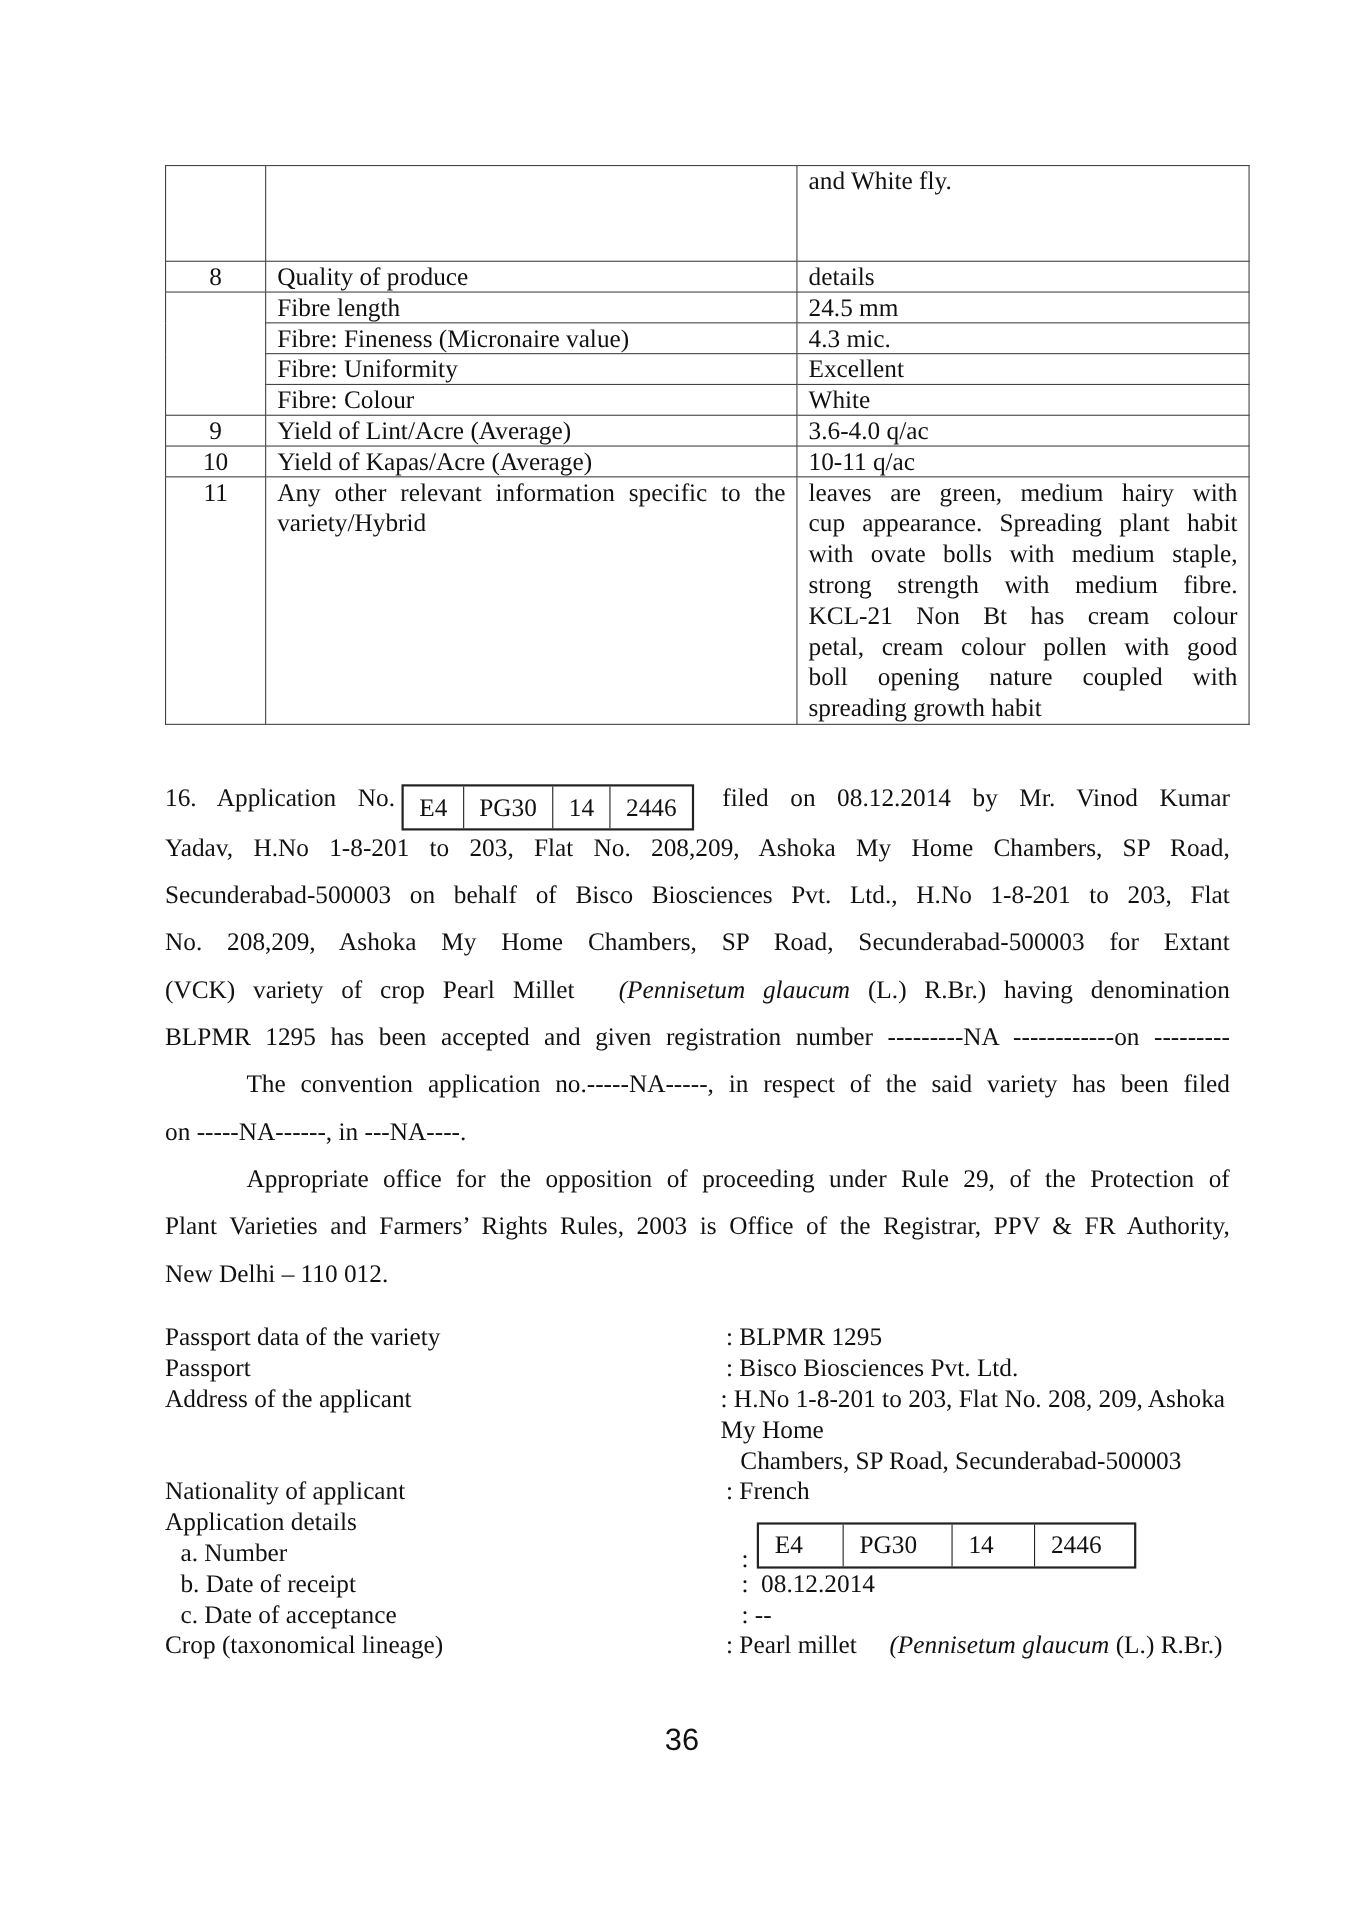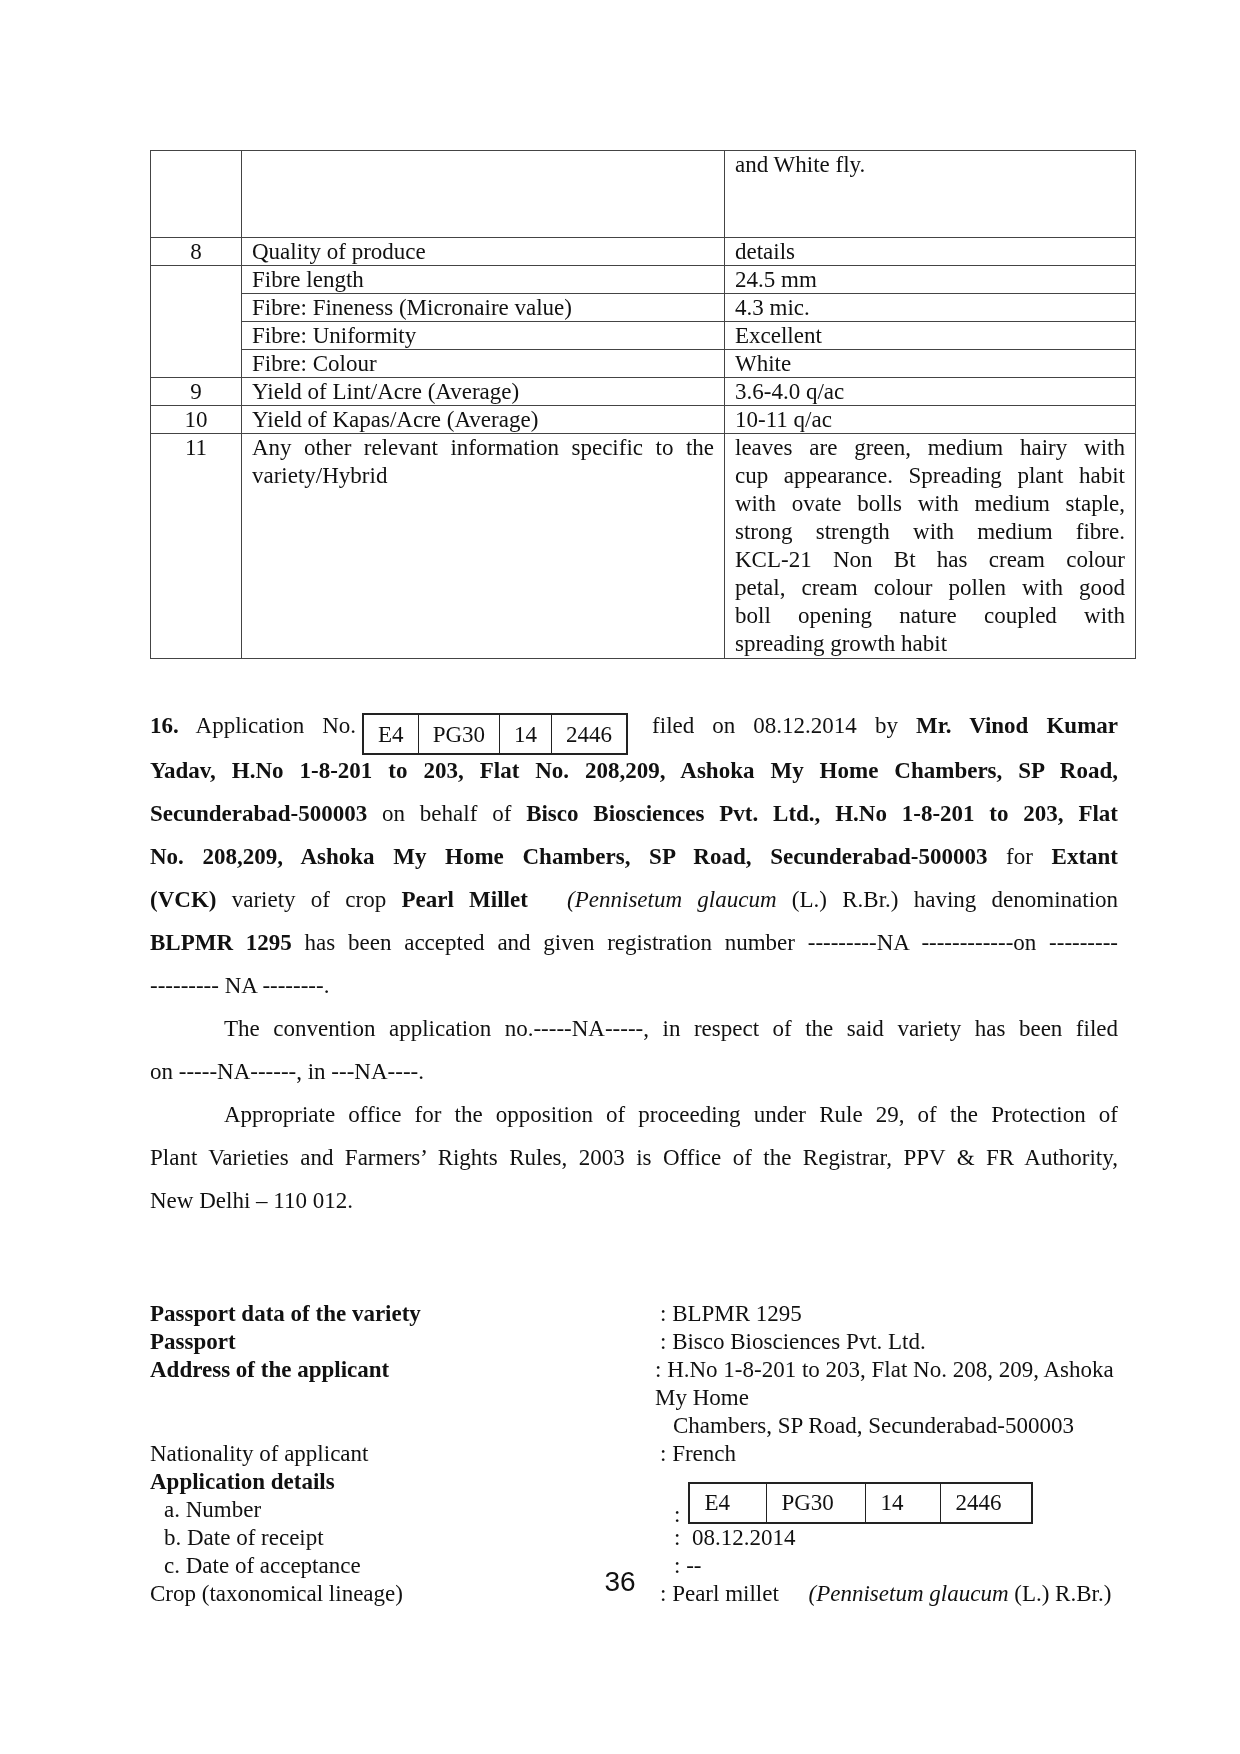--- a/index.html
+++ b/index.html
@@ -11,21 +11,21 @@
   .tbl td.prm { width:462px; padding-left:10px; }
   .tbl td.val { text-align:justify; }
   .tbl tr.tall td { height:86px; }
   .tbl tr.r td { height:27px; line-height:27px; }
   .just-line { display:block; text-align:justify; text-align-last:justify; }
   .just-line.last { text-align-last:left; }
 
   .para { position:absolute; left:150px; width:968px; line-height:43px; text-align:justify; }
   .para .line { display:block; text-align:justify; text-align-last:justify; white-space:nowrap; }
   .para .line.last { text-align-last:left; }
-  .b { font-weight:bold; }
+  .b { font-weight:normal; }
   .i { font-style:italic;margin-left:24px; }
   .appbox { display:inline-flex; vertical-align:middle; border:2px solid #222; margin:0 6px; position:relative; top:6px; }
   .appbox span { display:inline-block; border-right:1.5px solid #222; padding:2px 14px 0 14px; line-height:36px; }
   .appbox span:last-child { border-right:none; }
 
   .indent { display:inline-block; width:74px; }
 
   .pass { position:absolute; left:150px; width:990px; }
   .prow { display:flex; line-height:28px; }
   .plabel { width:360px; }
@@ -128,29 +128,28 @@
     <span class="b">(VCK)</span>
     <span>variety of crop</span>
     <span class="b">Pearl Millet</span>
     <span class="i">(Pennisetum glaucum</span>
     <span>(L.) R.Br.) having denomination</span>
   </span>
   <span class="line">
     <span class="b">BLPMR 1295</span>
     <span>has been accepted and given registration number ---------NA ------------on ---------</span>
   </span>
-  <span class="line last">--------- NA --------.</span>
   <span class="line"><span class="indent"></span><span>The convention application no.-----NA-----, in respect of the said variety has been filed</span></span>
   <span class="line last">on -----NA------, in ---NA----.</span>
   <span class="line"><span class="indent"></span><span>Appropriate office for the opposition of proceeding under Rule 29, of the Protection of</span></span>
   <span class="line">Plant Varieties and Farmers’ Rights Rules, 2003 is Office of the Registrar, PPV &amp; FR Authority,</span>
   <span class="line last">New Delhi – 110 012.</span>
 </div>
 
-<div class="pass" style="top:1300px;">
+<div class="pass" style="top:1202px;">
   <div class="prow">
     <div class="plabel b">Passport data of the variety</div>
     <div class="pval" style="padding-left:150px;">: BLPMR 1295</div>
   </div>
   <div class="prow">
     <div class="plabel b">Passport</div>
     <div class="pval" style="padding-left:150px;">: Bisco Biosciences Pvt. Ltd.</div>
   </div>
   <div class="prow">
     <div class="plabel b">Address of the applicant</div>

